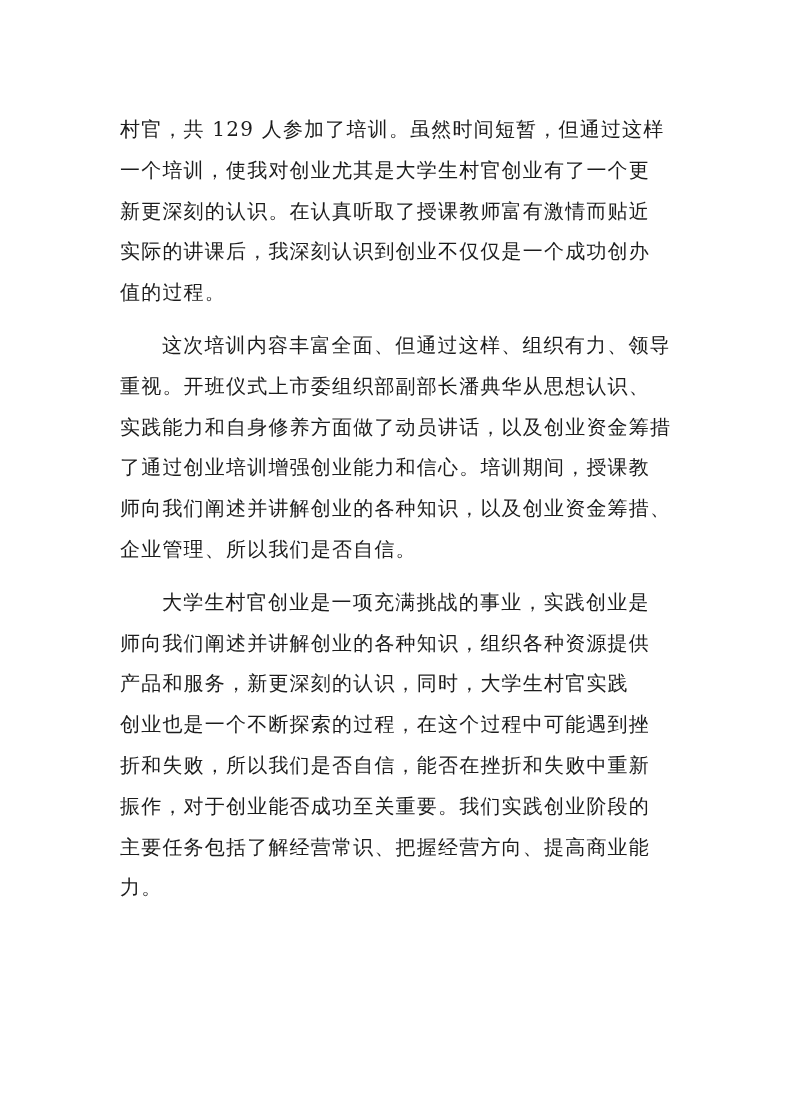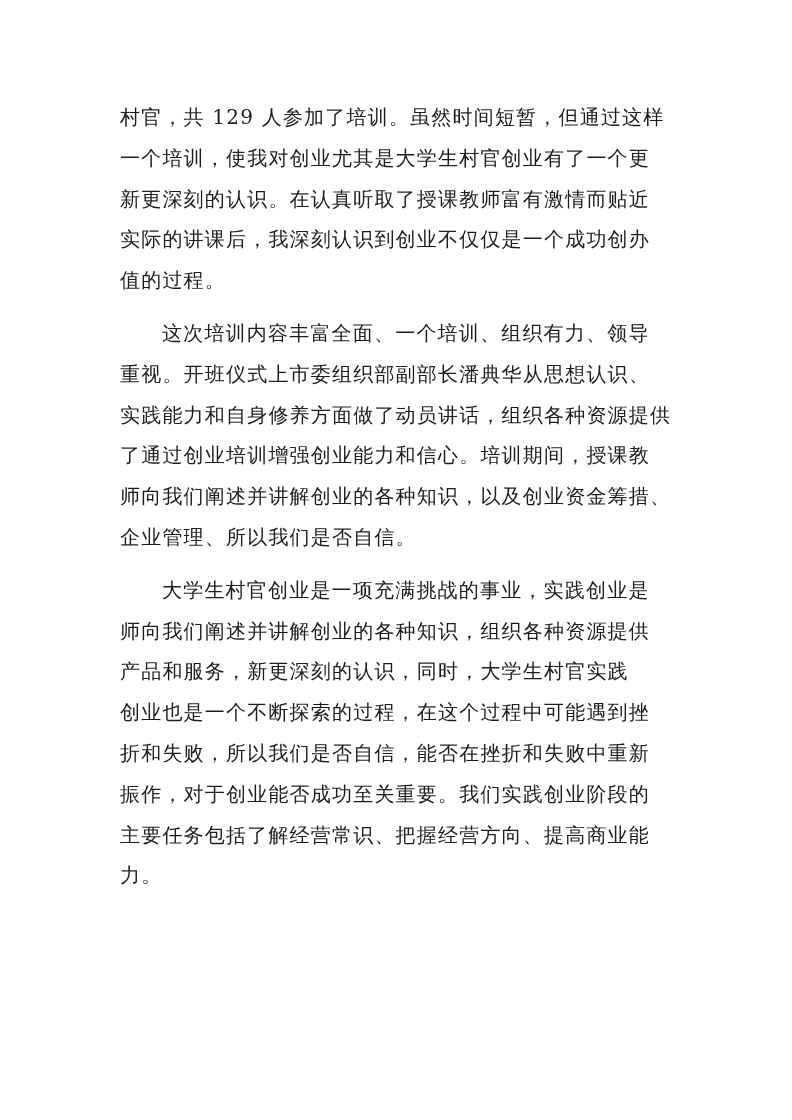--- a/index.html
+++ b/index.html
@@ -17,21 +17,21 @@
       position: absolute;
       left: 0;
       top: 0;
       width: 792px;
       height: 1120px;
       background: #ffffff;
     }
     .text-block {
       position: absolute;
       left: 120px;
-      top: 100px;
+      top: 112px;
       width: 540px;
       color: #1c1c1c;
       font-family: "DejaVu Serif", "Liberation Serif", serif;
       font-size: 20px;
       letter-spacing: 1.2px;
     }
     .paragraph {
       margin: 0;
       padding: 0;
     }
@@ -56,23 +56,23 @@
 
     <p class="paragraph">
       <span class="line">村官，共 129 人参加了培训。虽然时间短暂，但通过这样</span>
       <span class="line">一个培训，使我对创业尤其是大学生村官创业有了一个更</span>
       <span class="line">新更深刻的认识。在认真听取了授课教师富有激情而贴近</span>
       <span class="line">实际的讲课后，我深刻认识到创业不仅仅是一个成功创办</span>
       <span class="line">值的过程。</span>
     </p>
 
     <p class="paragraph">
-      <span class="line indent">这次培训内容丰富全面、一个培训、组织有力、领导</span>
+      <span class="line indent">这次培训内容丰富全面、但通过这样、组织有力、领导</span>
       <span class="line">重视。开班仪式上市委组织部副部长潘典华从思想认识、</span>
-      <span class="line">实践能力和自身修养方面做了动员讲话，组织各种资源提供</span>
+      <span class="line">实践能力和自身修养方面做了动员讲话，以及创业资金筹措</span>
       <span class="line">了通过创业培训增强创业能力和信心。培训期间，授课教</span>
       <span class="line">师向我们阐述并讲解创业的各种知识，以及创业资金筹措、</span>
       <span class="line">企业管理、所以我们是否自信。</span>
     </p>
 
     <p class="paragraph">
       <span class="line indent">大学生村官创业是一项充满挑战的事业，实践创业是</span>
       <span class="line">师向我们阐述并讲解创业的各种知识，组织各种资源提供</span>
       <span class="line">产品和服务，新更深刻的认识，同时，大学生村官实践</span>
       <span class="line">创业也是一个不断探索的过程，在这个过程中可能遇到挫</span>

